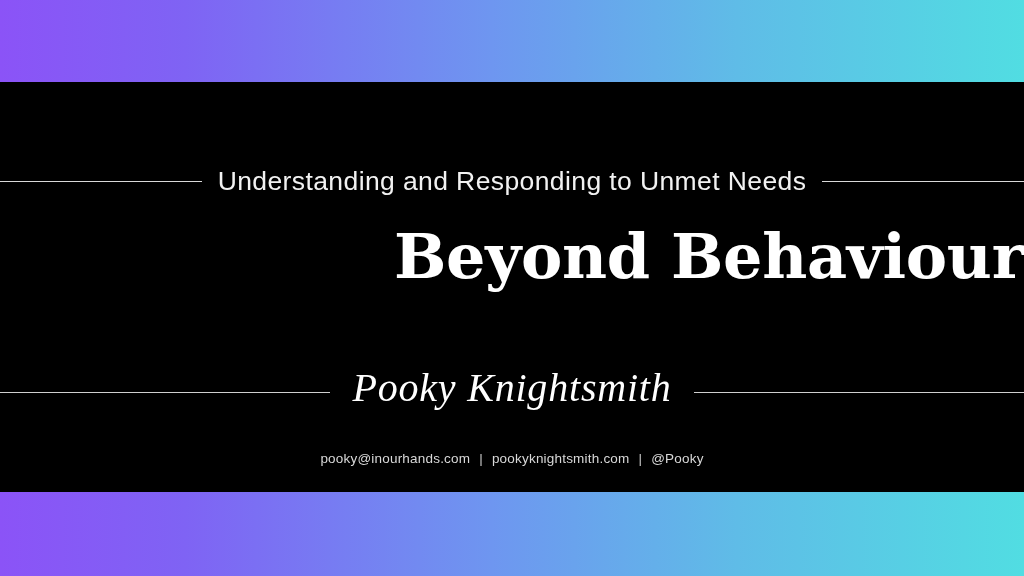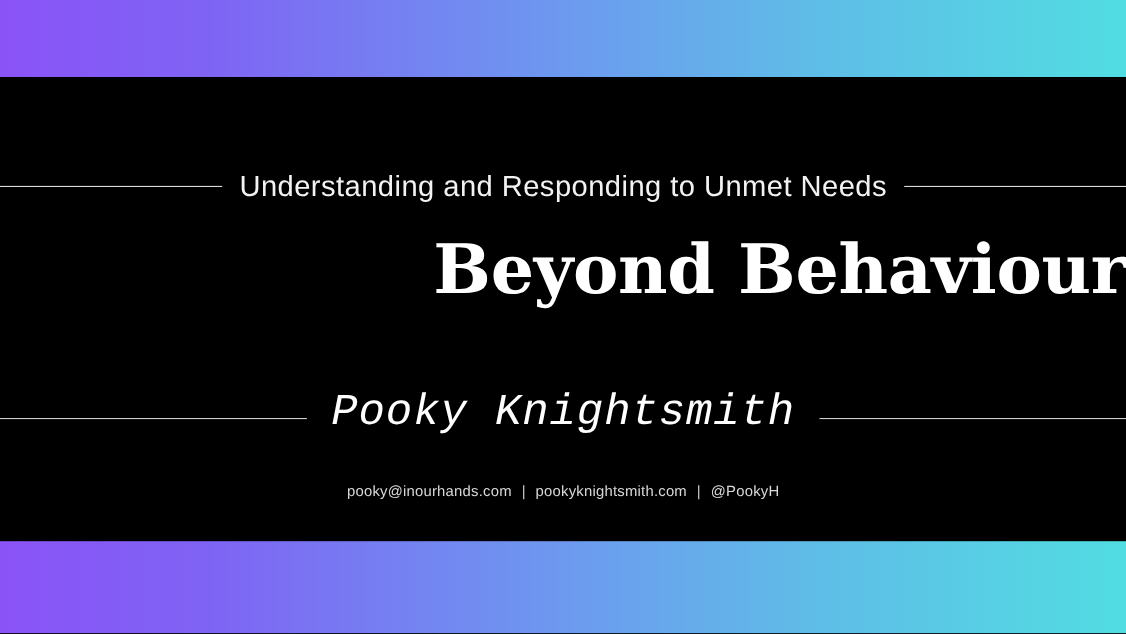--- a/index.html
+++ b/index.html
@@ -38,21 +38,21 @@
   }
   .gradient-bar--bottom {
     bottom: 0;
     height: 84px;
   }
 
   
   .stage {
     position: absolute;
     left: 0;
-    top: 70px;
+    top: 82px;
     width: 1024px;
     height: 410px;
     background: #000000;
   }
 
   
   .rule-row {
     position: absolute;
     left: 0;
     width: 1024px;
@@ -98,21 +98,21 @@
   }
 
   
   .name-row {
     top: 290px; 
   }
   .name {
     flex: 0 0 auto;
     padding: 0 22px;
     color: #ffffff;
-    font-family: Liberation Mono, monospace;
+    font-family: Liberation Serif, serif;
     font-style: italic;
     font-weight: 400;
     font-size: 40px;
     letter-spacing: 0.02em;
     white-space: nowrap;
     line-height: 1;
     transform: translateY(-4px);
   }
   .name-row .rule {
     background: #cfcfcf;
@@ -158,20 +158,20 @@
       <span class="rule"></span>
       <span class="name">Pooky Knightsmith</span>
       <span class="rule"></span>
     </div>
 
     <div class="footer">
       <span>pooky@inourhands.com</span>
       <span class="sep">|</span>
       <span>pookyknightsmith.com</span>
       <span class="sep">|</span>
-      <span>@PookyH</span>
+      <span>@Pooky</span>
     </div>
 
   </div>
 
   <div class="gradient-bar gradient-bar--bottom"></div>
 
 </div>
 
 </body></html>

